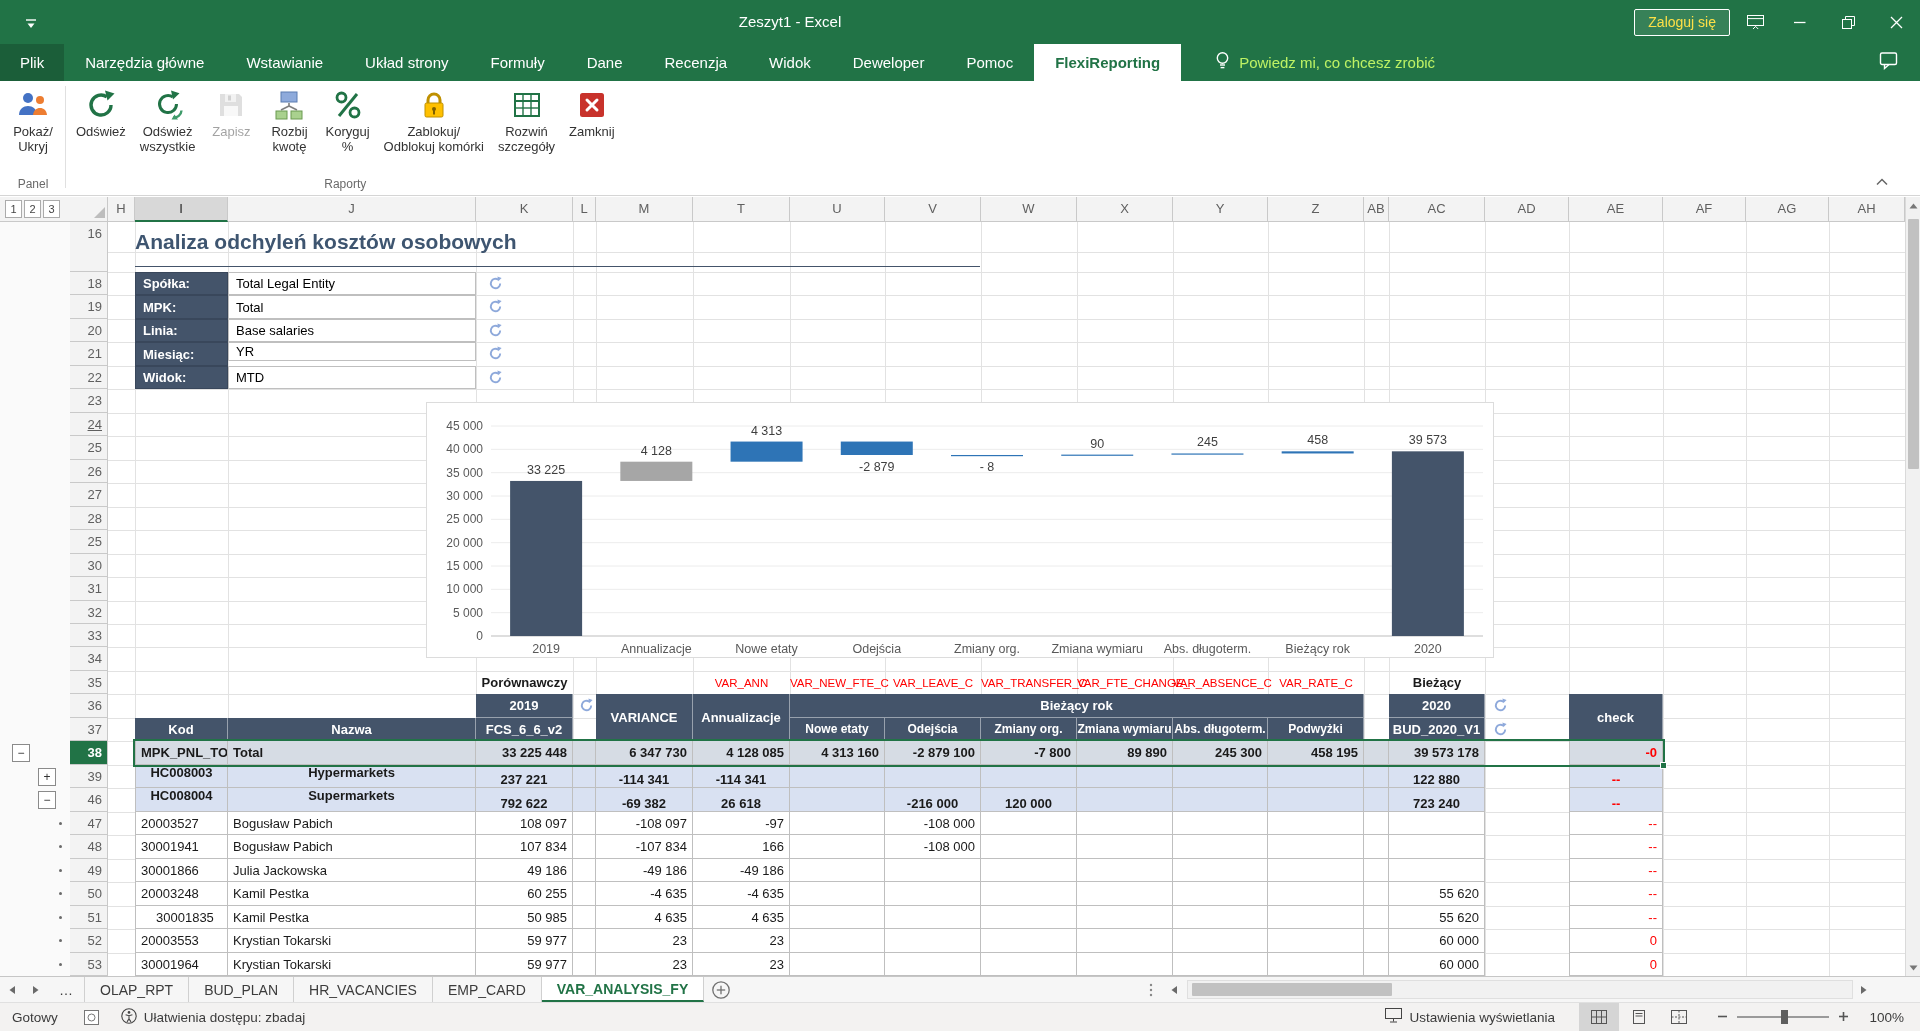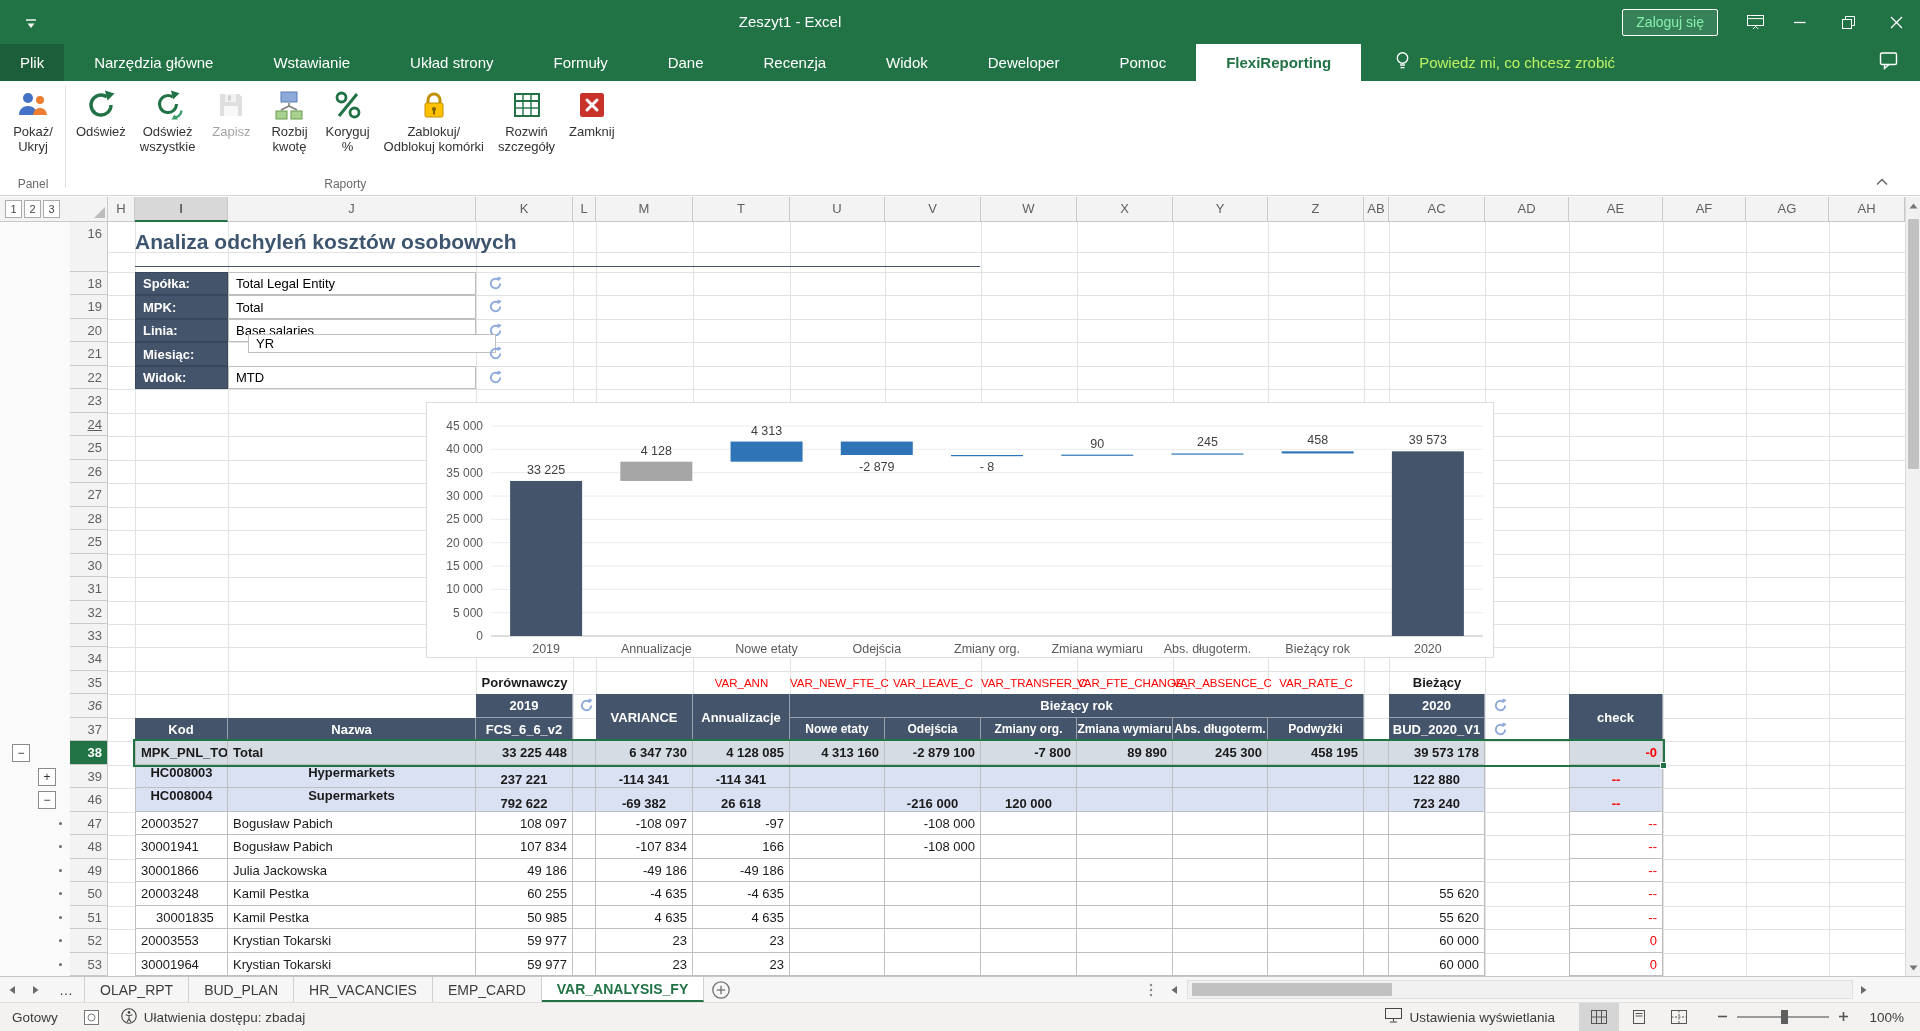--- a/index.html
+++ b/index.html
@@ -3,28 +3,28 @@
 <meta charset="utf-8">
 <style>
   *{margin:0;padding:0;box-sizing:border-box}
   html,body{width:1920px;height:1031px;overflow:hidden;font-family:"Liberation Sans",sans-serif;background:#fff;position:relative}
 
   
   .titlebar{position:absolute;left:0;top:0;width:1920px;height:44px;background:#217346;z-index:20}
   .qat{position:absolute;left:24px;top:16px}
   .win-title{position:absolute;left:660px;top:0;width:260px;height:44px;line-height:44px;text-align:center;color:#fff;font-size:15px;white-space:nowrap}
   .tb-right{position:absolute;right:0;top:0;height:44px;display:flex;align-items:center}
-  .login-btn{height:27px;line-height:25px;padding:0 13px;border:1px solid #fff;color:#86efac;font-size:14px;margin-right:16px;border-radius:2px;background:rgba(255,255,255,.10);cursor:default;white-space:nowrap}
+  .login-btn{height:27px;line-height:25px;padding:0 13px;border:1px solid #fff;color:#fde047;font-size:14px;margin-right:4px;border-radius:2px;background:rgba(255,255,255,.10);cursor:default;white-space:nowrap}
   .tb-opt{width:42px;height:44px;display:flex;align-items:center;justify-content:center}
   .winbtn{width:48px;height:44px;display:flex;align-items:center;justify-content:center}
 
   
   .tabrow{position:absolute;left:0;top:44px;width:1920px;height:37px;background:#217346;display:flex;align-items:stretch;z-index:19}
   #ribbon-tabs{display:flex;align-items:stretch}
-  .rtab{color:#fff;font-size:15px;padding:0 30px;display:flex;align-items:center;white-space:nowrap}
+  .rtab{color:#fff;font-size:15px;padding:0 21px;display:flex;align-items:center;white-space:nowrap}
   .rtab.file{background:rgba(0,0,0,.18);padding:0 20px}
   .rtab.active{background:#fff;color:#217346;font-weight:600}
   .tellme{display:flex;align-items:center;color:#bef264;font-size:15px;margin-left:34px;gap:9px;white-space:nowrap}
   .tabrow-right{margin-left:auto;display:flex;align-items:center;padding-right:22px}
 
   
   .ribbon{position:absolute;left:0;top:81px;width:1920px;height:115px;background:#fff;border-bottom:1px solid #D5D5D5;z-index:18}
   #ribbon-groups{display:flex;height:100%;padding-left:4px}
   .group{display:flex;flex-direction:column}
   .group-buttons{display:flex;flex:1;align-items:flex-start;padding-top:3px}
@@ -346,21 +346,21 @@
     <div class="rowhdr" style="top: 238px; height: 23px;">26</div>
     <div class="rowhdr" style="top: 261px; height: 24px;">27</div>
     <div class="rowhdr" style="top: 285px; height: 23px;">28</div>
     <div class="rowhdr" style="top: 308px; height: 24px;">25</div>
     <div class="rowhdr" style="top: 332px; height: 23px;">30</div>
     <div class="rowhdr" style="top: 355px; height: 24px;">31</div>
     <div class="rowhdr" style="top: 379px; height: 23px;">32</div>
     <div class="rowhdr" style="top: 402px; height: 23px;">33</div>
     <div class="rowhdr" style="top: 425px; height: 24px;">34</div>
     <div class="rowhdr" style="top: 449px; height: 23px;">35</div>
-    <div class="rowhdr" style="top: 472px; height: 24px; font-style: italic;">36</div>
+    <div class="rowhdr" style="top: 472px; height: 24px;">36</div>
     <div class="rowhdr" style="top: 496px; height: 23px;">37</div>
     <div class="rowhdr sel" style="top: 519px; height: 24px;">38</div>
     <div class="rowhdr" style="top: 543px; height: 23px;">39</div>
     <div class="rowhdr" style="top: 566px; height: 24px;">46</div>
     <div class="rowhdr" style="top: 590px; height: 23px;">47</div>
     <div class="rowhdr" style="top: 613px; height: 24px;">48</div>
     <div class="rowhdr" style="top: 637px; height: 23px;">49</div>
     <div class="rowhdr" style="top: 660px; height: 24px;">50</div>
     <div class="rowhdr" style="top: 684px; height: 23px;">51</div>
     <div class="rowhdr" style="top: 707px; height: 24px;">52</div>
@@ -431,21 +431,21 @@
         <path d="M13 8a5 5 0 1 1-2-4" fill="none" stroke="#8EA9DB" stroke-width="2"></path>
         <polygon points="10,0.5 14.5,2 11,5.5" fill="#8EA9DB"></polygon>
       </svg></div>
     <div class="filterlbl" style="left: 27px; top: 97px; width: 93px; height: 23px;">Linia:</div>
     <div class="filterval" style="left: 120px; top: 97px; width: 248px; height: 23px;">Base salaries</div>
     <div class="mini-ic" style="left: 380px; top: 101px;"><svg width="15" height="15" viewBox="0 0 16 16">
         <path d="M13 8a5 5 0 1 1-2-4" fill="none" stroke="#8EA9DB" stroke-width="2"></path>
         <polygon points="10,0.5 14.5,2 11,5.5" fill="#8EA9DB"></polygon>
       </svg></div>
     <div class="filterlbl" style="left: 27px; top: 120px; width: 93px; height: 24px;">Miesiąc:</div>
-    <div class="filterval" style="left: 120px; top: 112px; width: 248px; height: 19px; margin-left: 20px;">YR</div>
+    <div class="filterval" style="left: 120px; top: 120px; width: 248px; height: 19px;">YR</div>
     <div class="mini-ic" style="left: 380px; top: 124px;"><svg width="15" height="15" viewBox="0 0 16 16">
         <path d="M13 8a5 5 0 1 1-2-4" fill="none" stroke="#8EA9DB" stroke-width="2"></path>
         <polygon points="10,0.5 14.5,2 11,5.5" fill="#8EA9DB"></polygon>
       </svg></div>
     <div class="filterlbl" style="left: 27px; top: 144px; width: 93px; height: 23px;">Widok:</div>
     <div class="filterval" style="left: 120px; top: 144px; width: 248px; height: 23px;">MTD</div>
     <div class="mini-ic" style="left: 380px; top: 148px;"><svg width="15" height="15" viewBox="0 0 16 16">
         <path d="M13 8a5 5 0 1 1-2-4" fill="none" stroke="#8EA9DB" stroke-width="2"></path>
         <polygon points="10,0.5 14.5,2 11,5.5" fill="#8EA9DB"></polygon>
       </svg></div>

